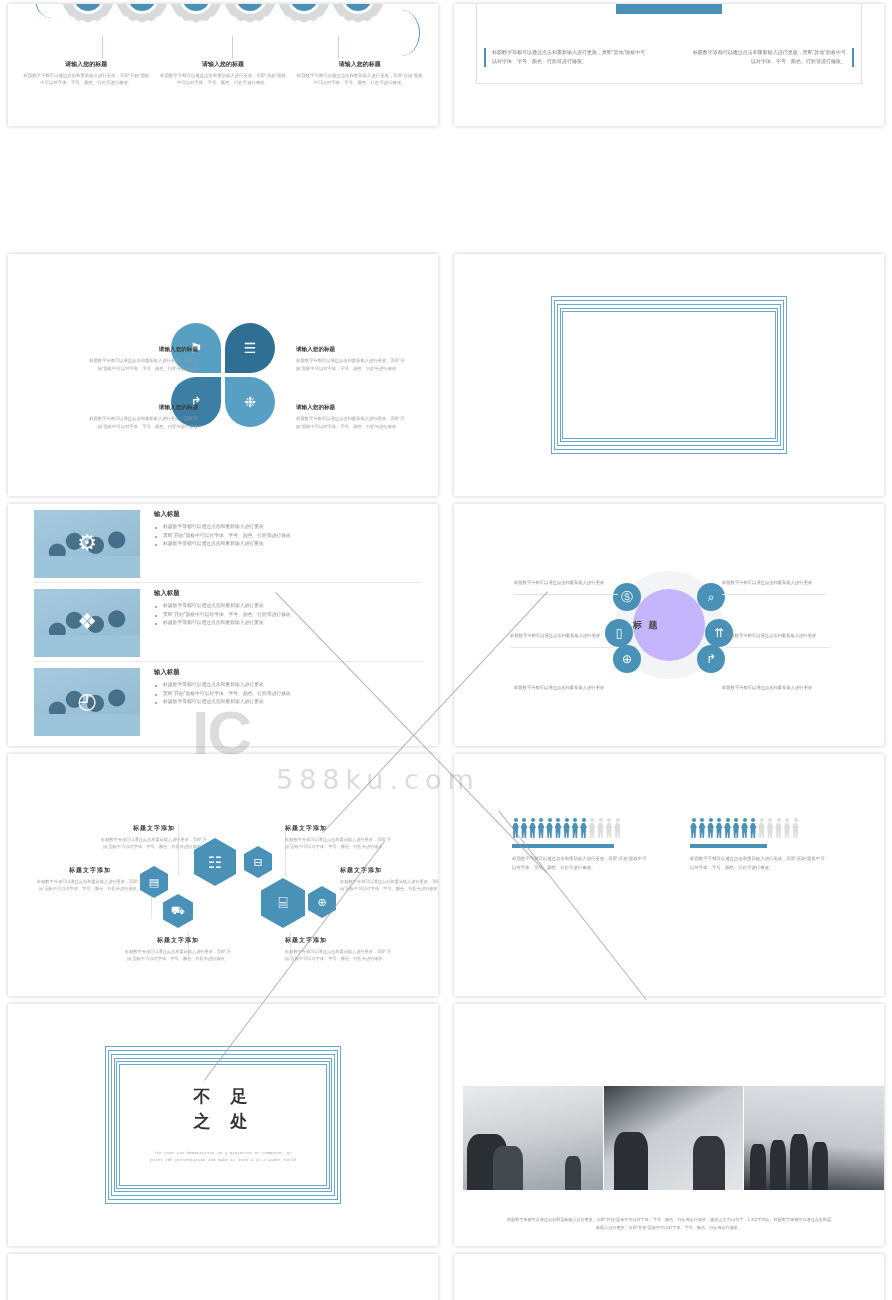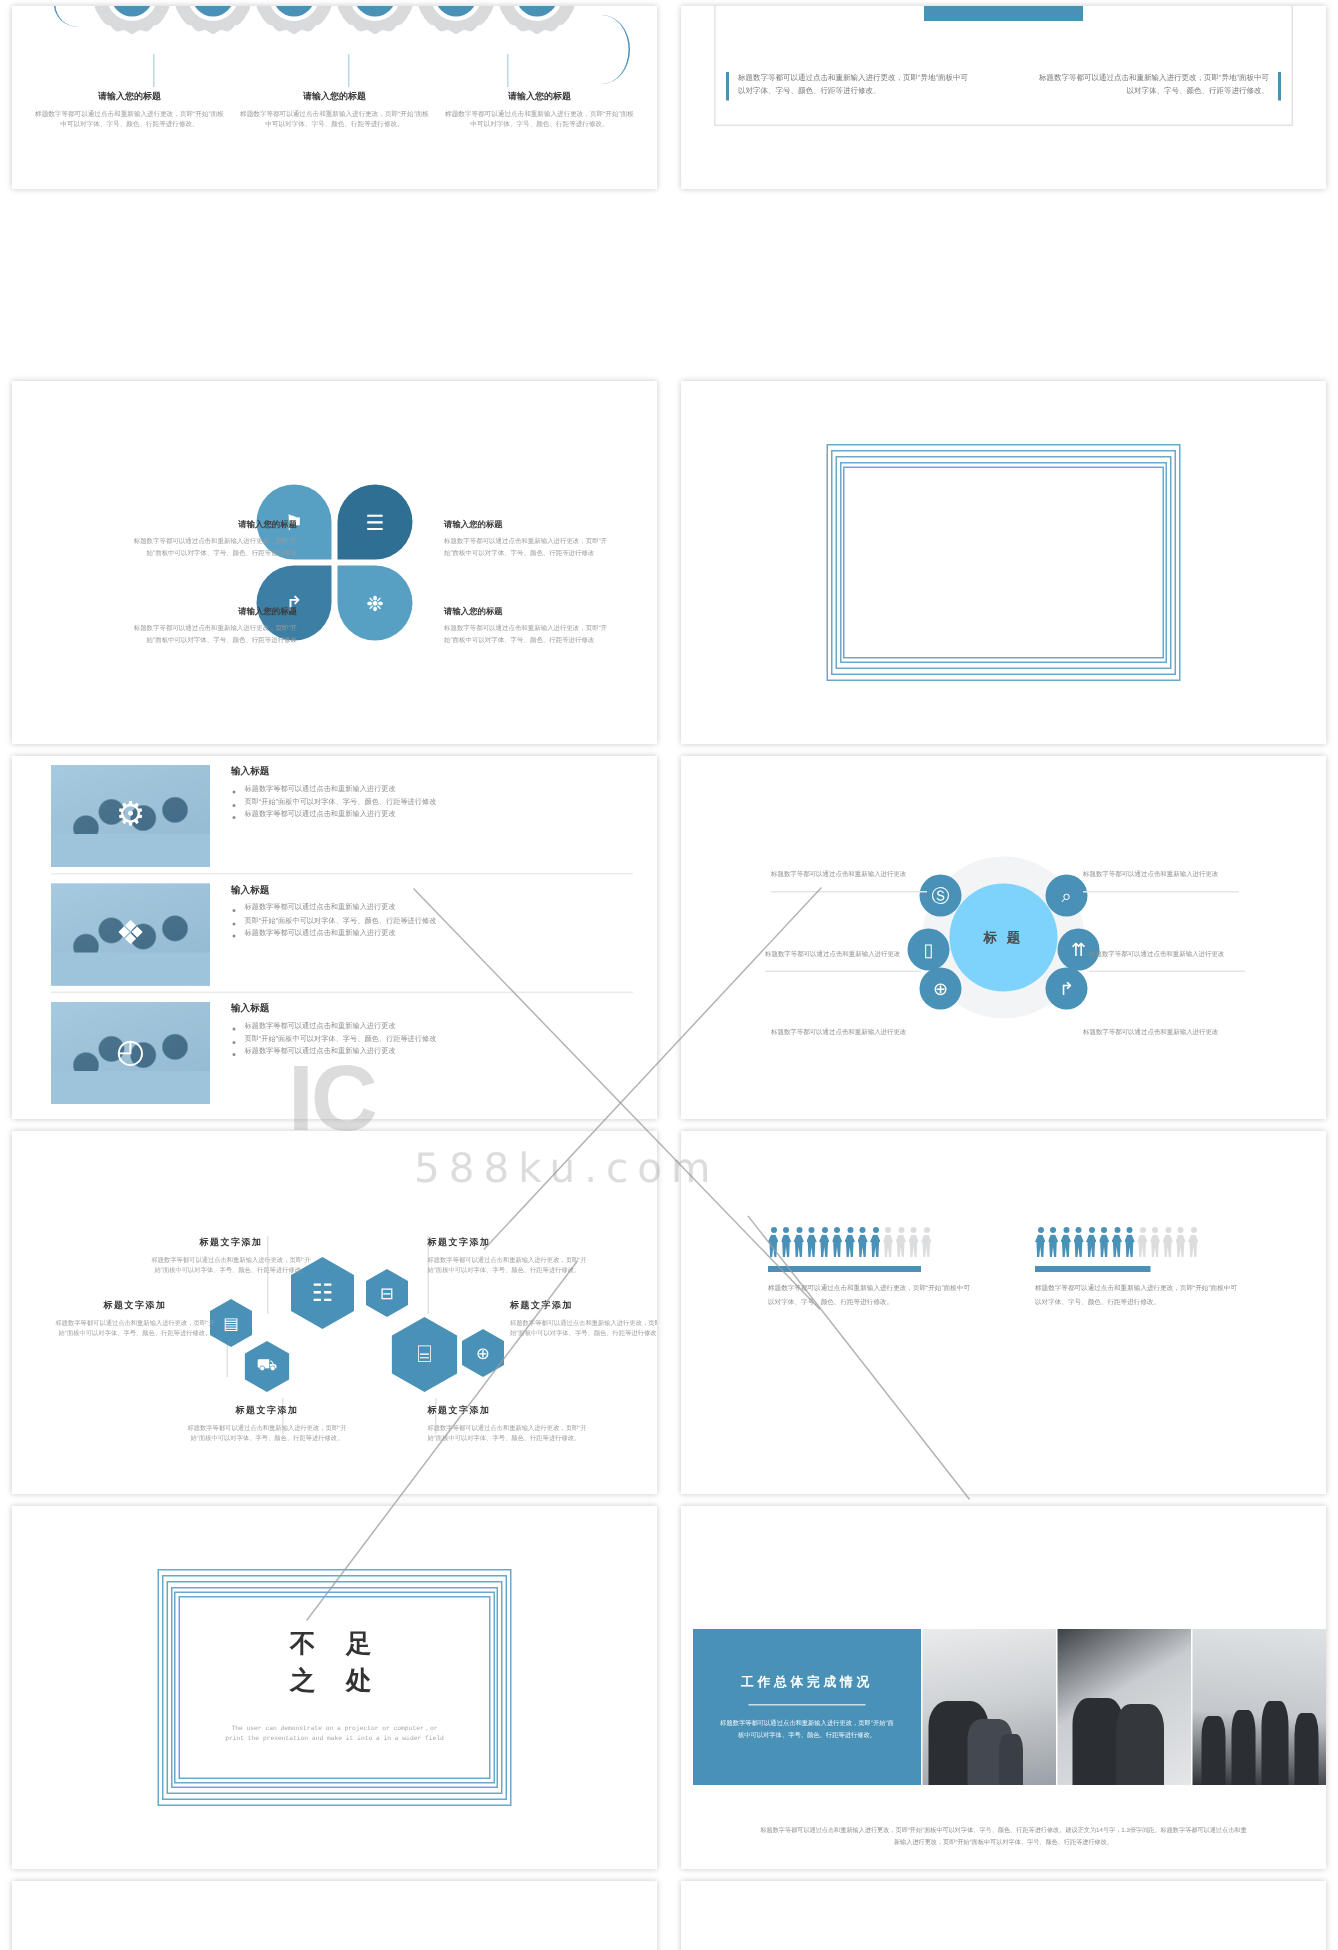--- a/index.html
+++ b/index.html
@@ -81,21 +81,21 @@
   .pimg .pbar{position:absolute;left:0;right:0;bottom:0;height:22px;background:#9dc4da;}
   .pimg .picon{position:absolute;left:50%;top:48%;transform:translate(-50%,-50%);color:#fff;font-size:22px;line-height:1;}
   .ptxt{flex:1;}
   .ptxt h4{margin:0 0 4px;font-size:6.4px;font-weight:bold;color:#3b3b3b;}
   .ptxt ul{margin:0;padding-left:9px;list-style:none;}
   .ptxt li{position:relative;font-size:4.8px;color:#8d8d8d;line-height:1.8;}
   .ptxt li:before{content:"";position:absolute;left:-8px;top:4px;width:2px;height:2px;background:#8d8d8d;border-radius:50%;}
   
   .hubwrap{position:absolute;left:50%;top:50%;transform:translate(-50%,-50%);width:108px;height:108px;}
   .hubwrap .outer{position:absolute;inset:0;border-radius:50%;background:#f3f4f5;}
-  .hubwrap .mid{position:absolute;inset:18px;border-radius:50%;background:#7dd3fc;display:flex;align-items:center;justify-content:center;}
+  .hubwrap .mid{position:absolute;inset:18px;border-radius:50%;background:#c4b5fd;display:flex;align-items:center;}
   .hubwrap .mid span{font-size:9px;font-weight:bold;color:#4a4a4a;letter-spacing:2px;}
   .hubnode{position:absolute;width:28px;height:28px;border-radius:50%;background:#4a91b8;display:flex;align-items:center;justify-content:center;color:#fff;font-size:12px;}
   .hubtxt{position:absolute;width:104px;}
   .hubtxt p{margin:0;font-size:4.3px;color:#8d8d8d;line-height:1.85;}
   .hubtxt .rule{margin-top:7px;height:1px;background:#e3e6e9;}
   
   .hex{position:absolute;background:#4a91b8;display:flex;align-items:center;justify-content:center;color:#fff;
        clip-path:polygon(50% 0%,100% 25%,100% 75%,50% 100%,0% 75%,0% 25%);}
   .hextxt{position:absolute;width:108px;}
   .hextxt h4{margin:0 0 3px;font-size:6px;font-weight:bold;color:#3b3b3b;letter-spacing:1px;}
@@ -564,25 +564,20 @@
           </h2>
           <div class="sub">The user can demonstrate on a projector or computer，or print the presentation and make it into a in a wider field</div>
         </div>
       </div>
     </div>
   </div>
 
   <div class="cell" style="grid-row:5;">
     <div class="slide">
       <div class="bnwrap">
-        <div class="bnbox">
-          <h3>工作总体完成情况</h3>
-          <div class="hr"></div>
-          <p>标题数字等都可以通过点击和重新输入进行更改，页即“开始”面板中可以对字体、字号、颜色、行距等进行修改。</p>
-        </div>
         <div class="bnphoto ph-a">
           <div class="ph-fig" style="left:4px;width:40px;height:56px;"></div>
           <div class="ph-fig" style="left:30px;width:30px;height:44px;background:#44494f;"></div>
           <div class="ph-fig" style="right:22px;width:16px;height:34px;background:#3a3f45;"></div>
         </div>
         <div class="bnphoto ph-b">
           <div class="ph-fig" style="left:10px;width:34px;height:58px;"></div>
           <div class="ph-fig" style="right:18px;width:32px;height:54px;background:#34383d;"></div>
         </div>
         <div class="bnphoto ph-c">

